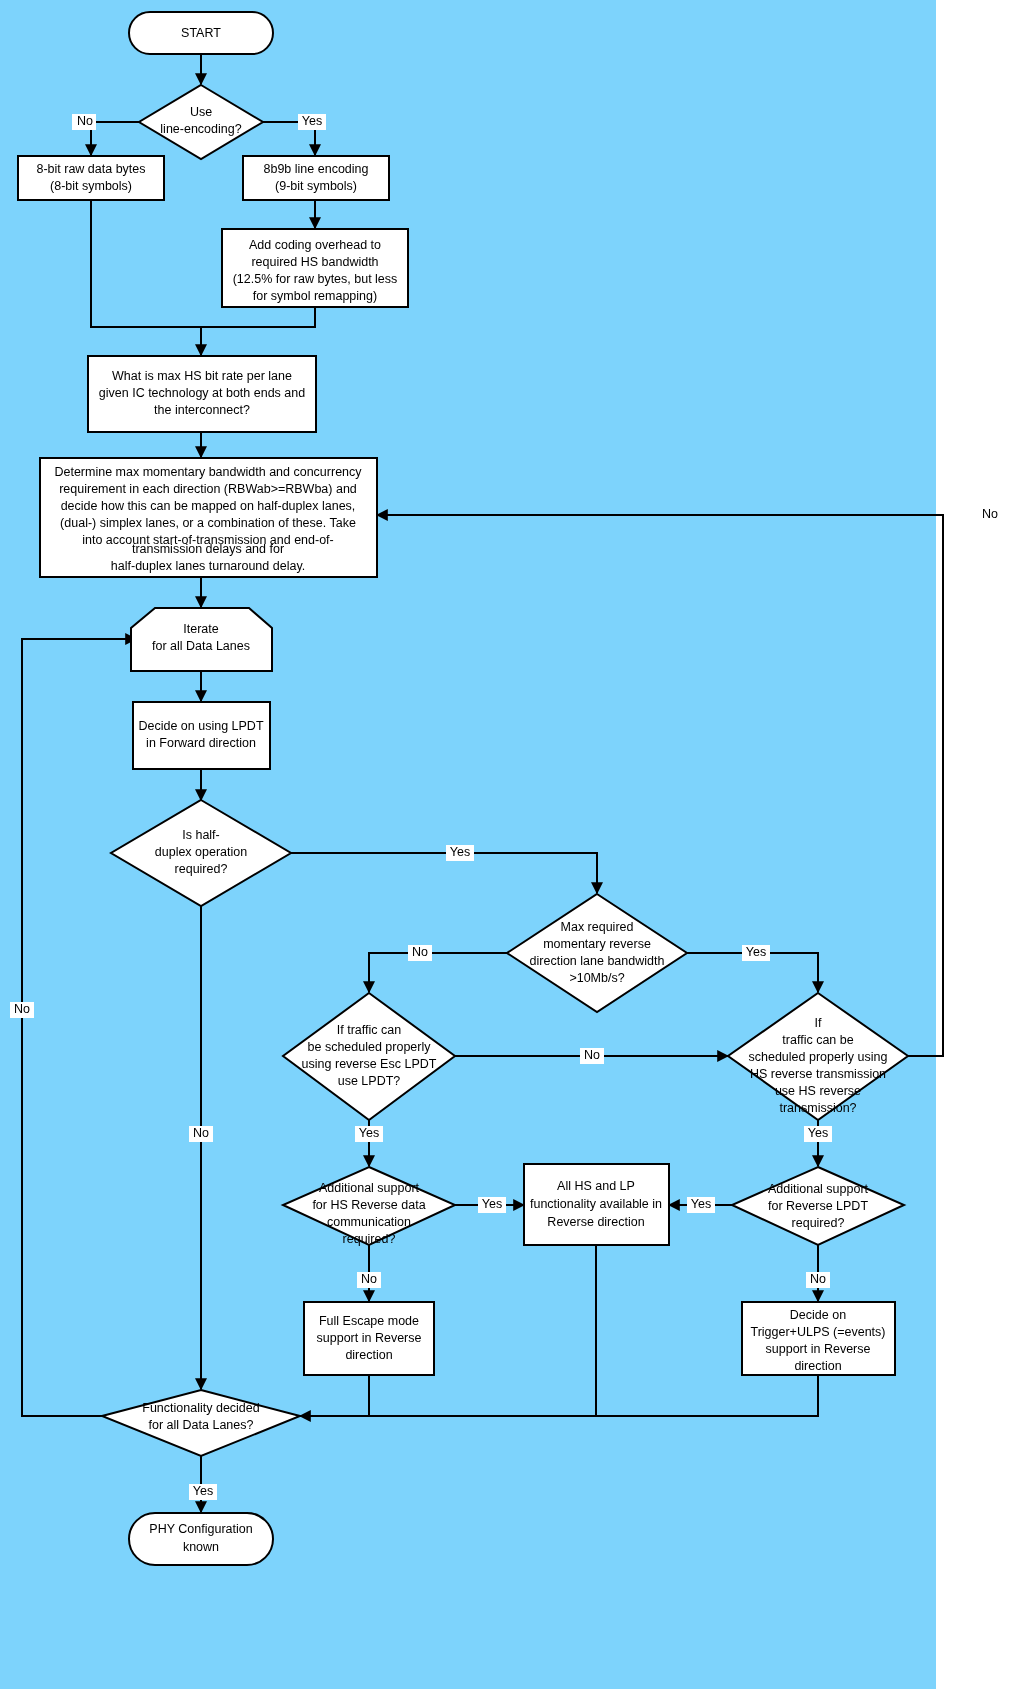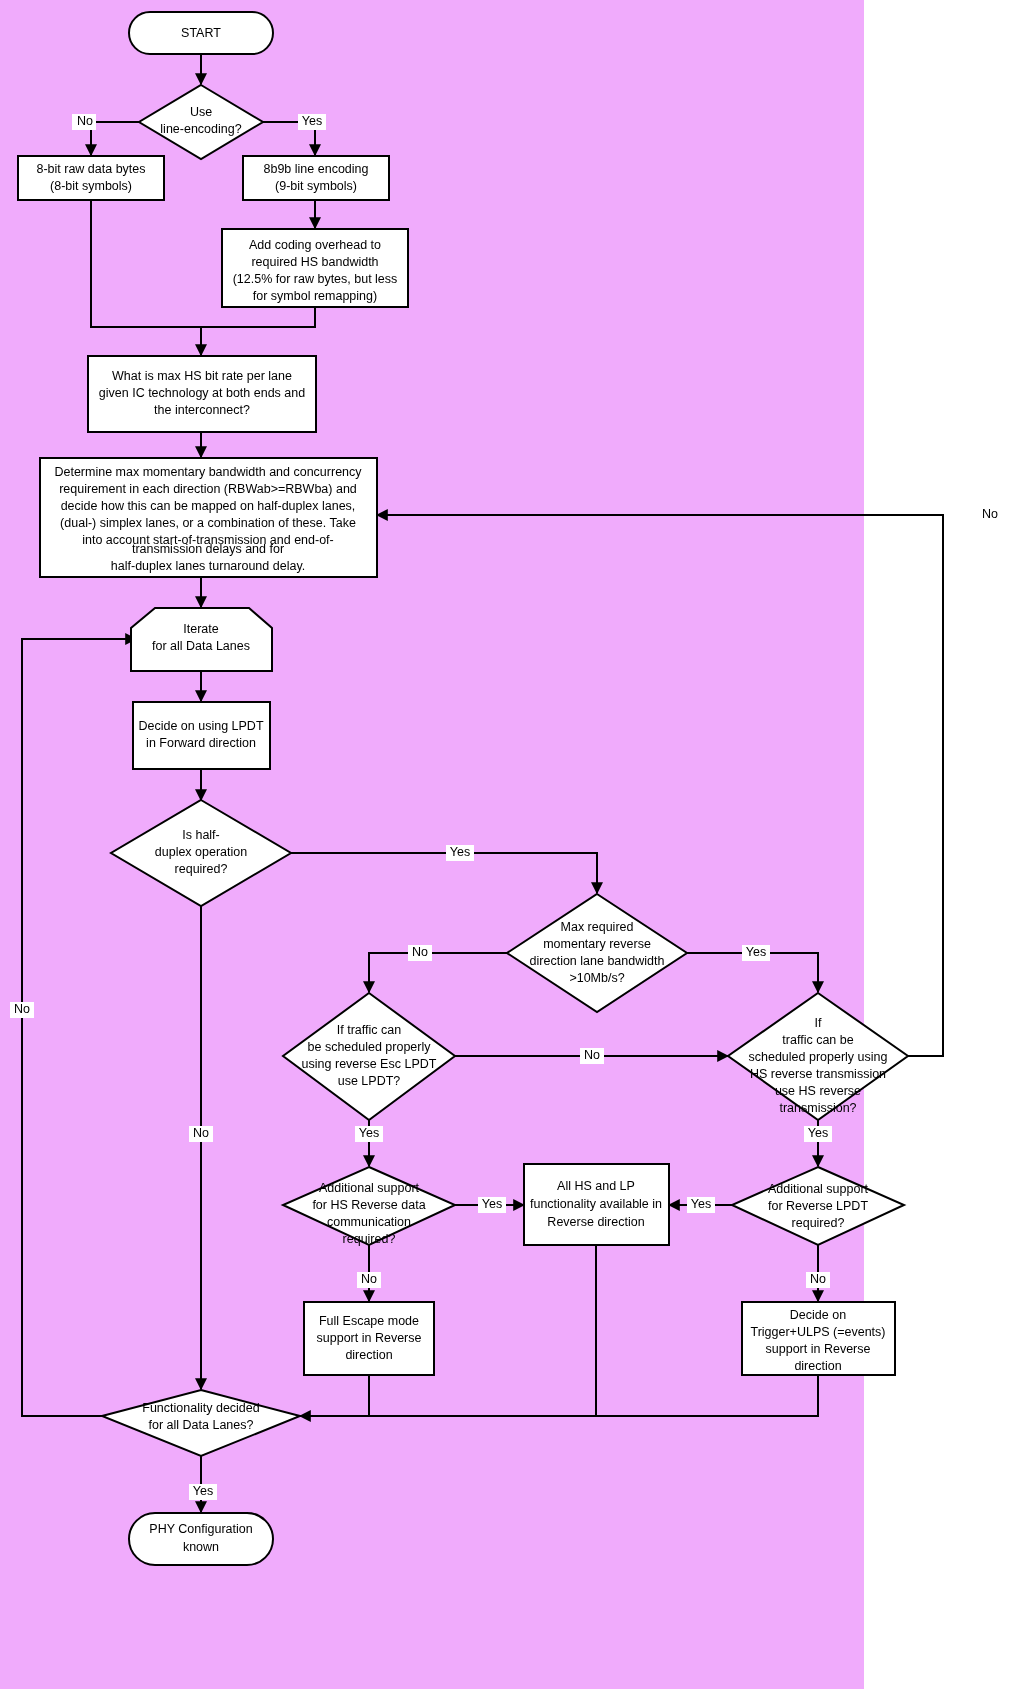--- a/index.html
+++ b/index.html
@@ -2,23 +2,23 @@
 <html><head>
 <meta charset="utf-8">
 <style>
   html, body {
     margin: 0;
     padding: 0;
     background: #ffffff;
   }
   #page {
     position: relative;
-    width: 864px;
+    width: 936px;
     height: 1689px;
-    background: #f0abfc;
+    background: #7dd3fc;
     font-family: "Liberation Sans", sans-serif;
   }
   svg#flow {
     display: block;
     width: 1036px;
     height: 1689px;
   }
   .shape {
     fill: #ffffff;
     stroke: #000000;

